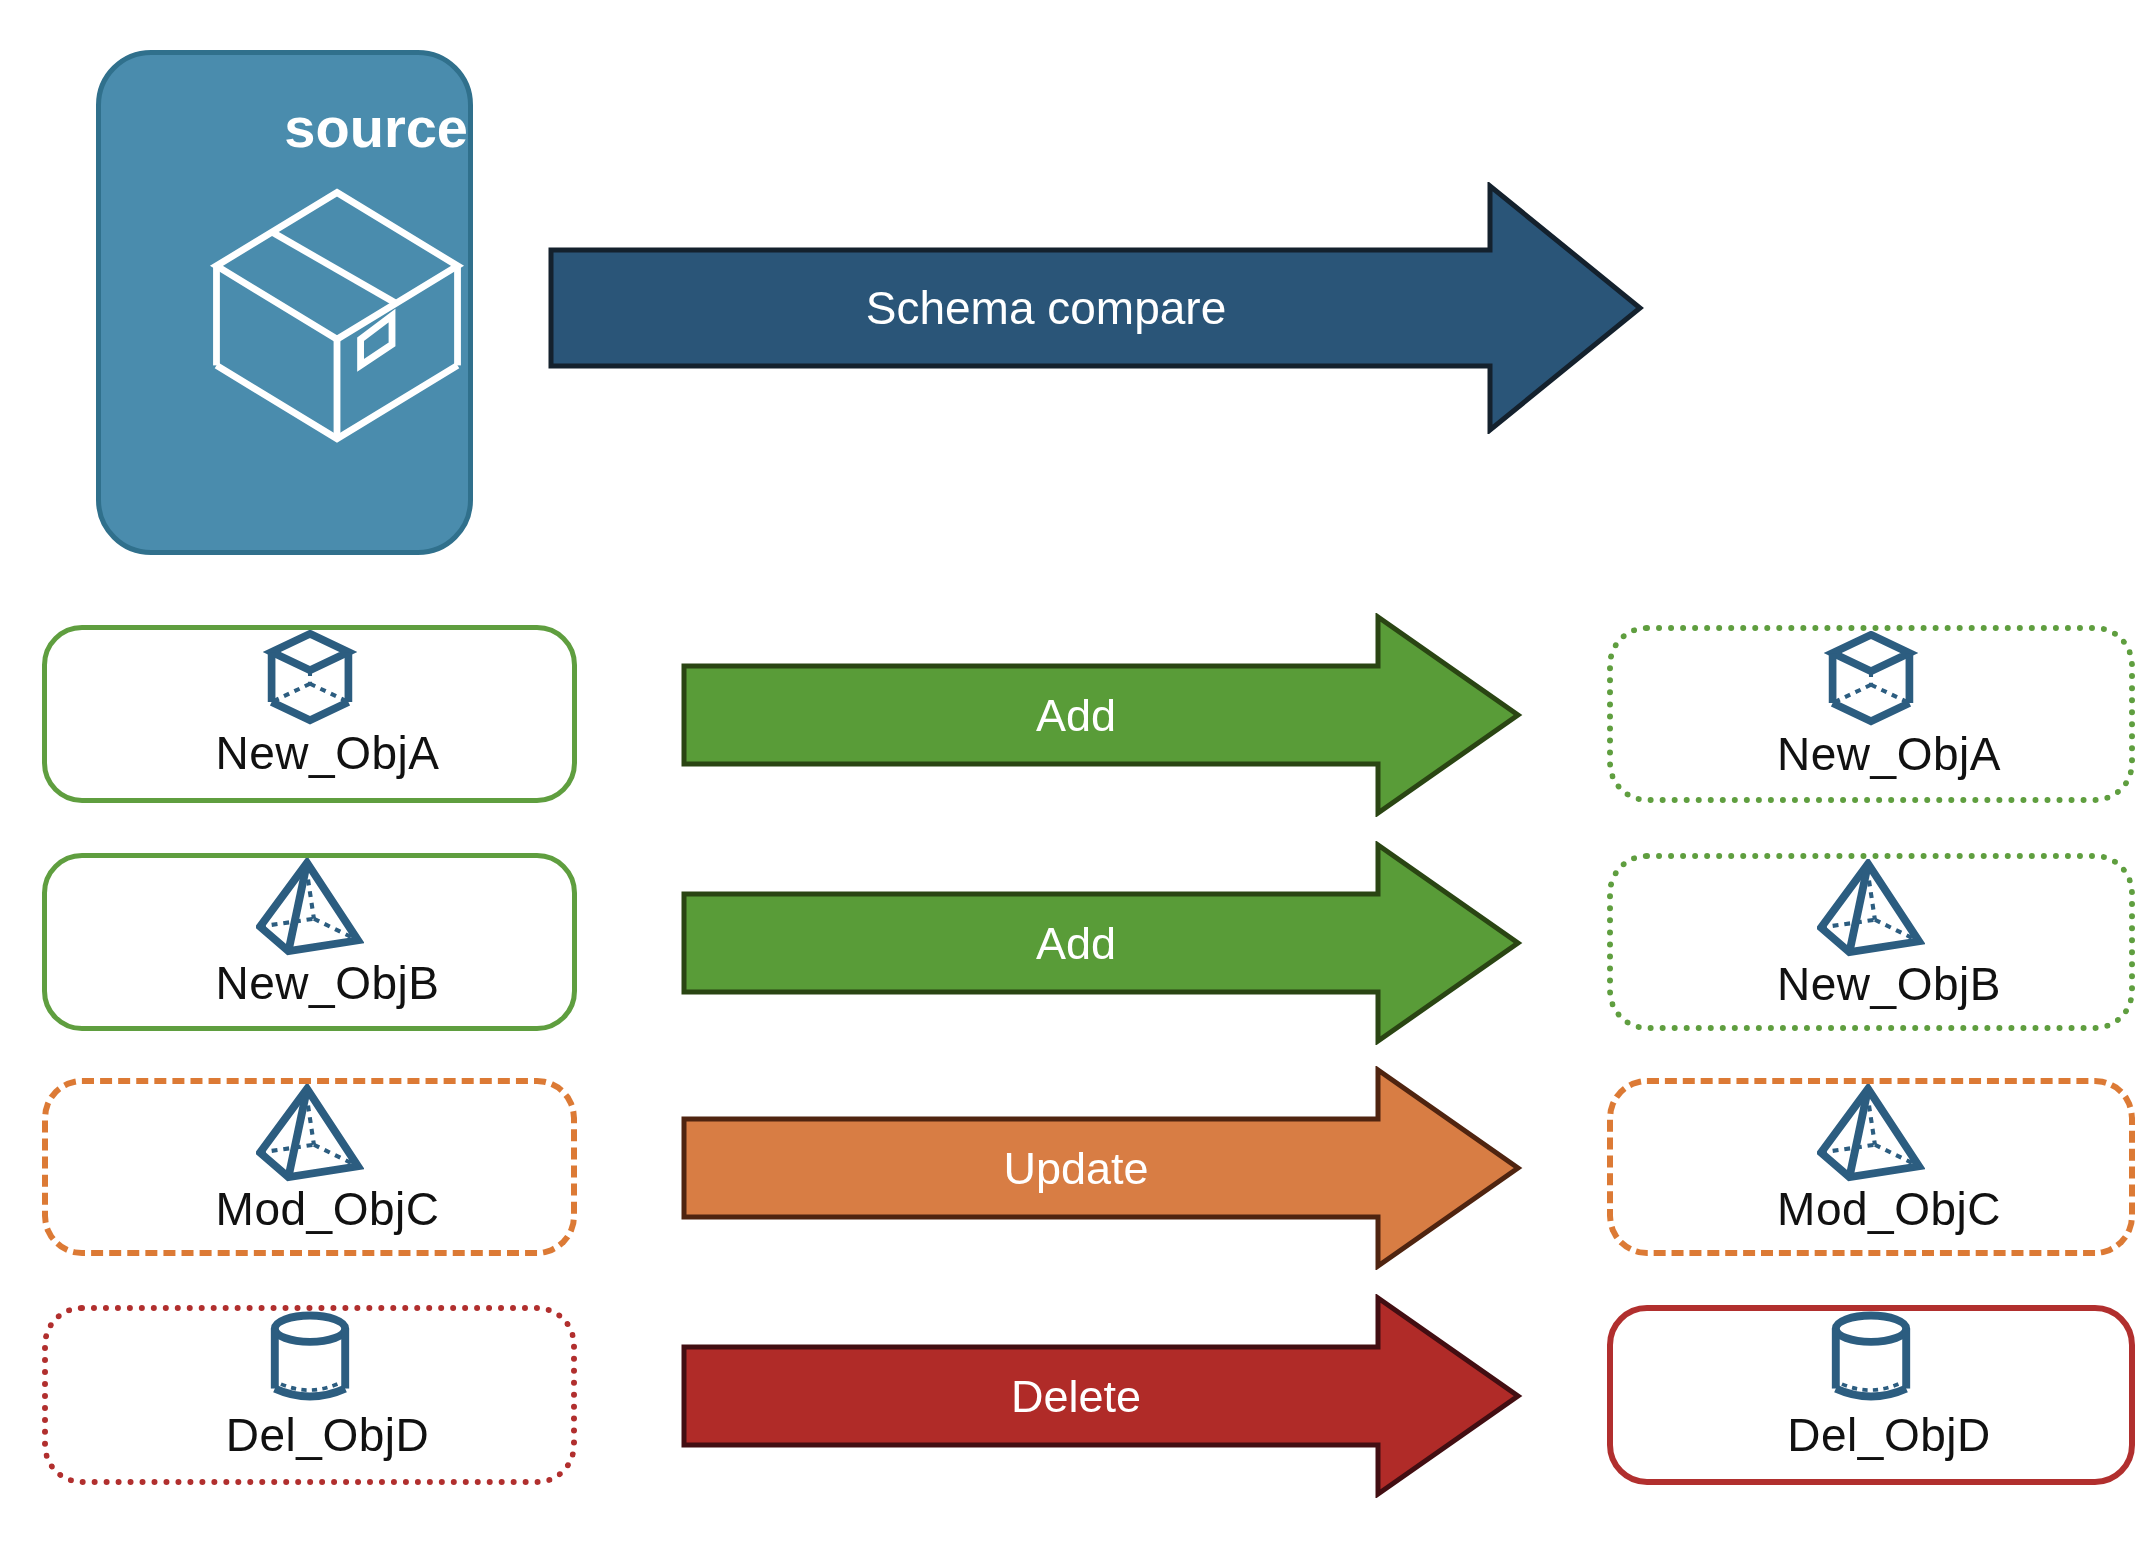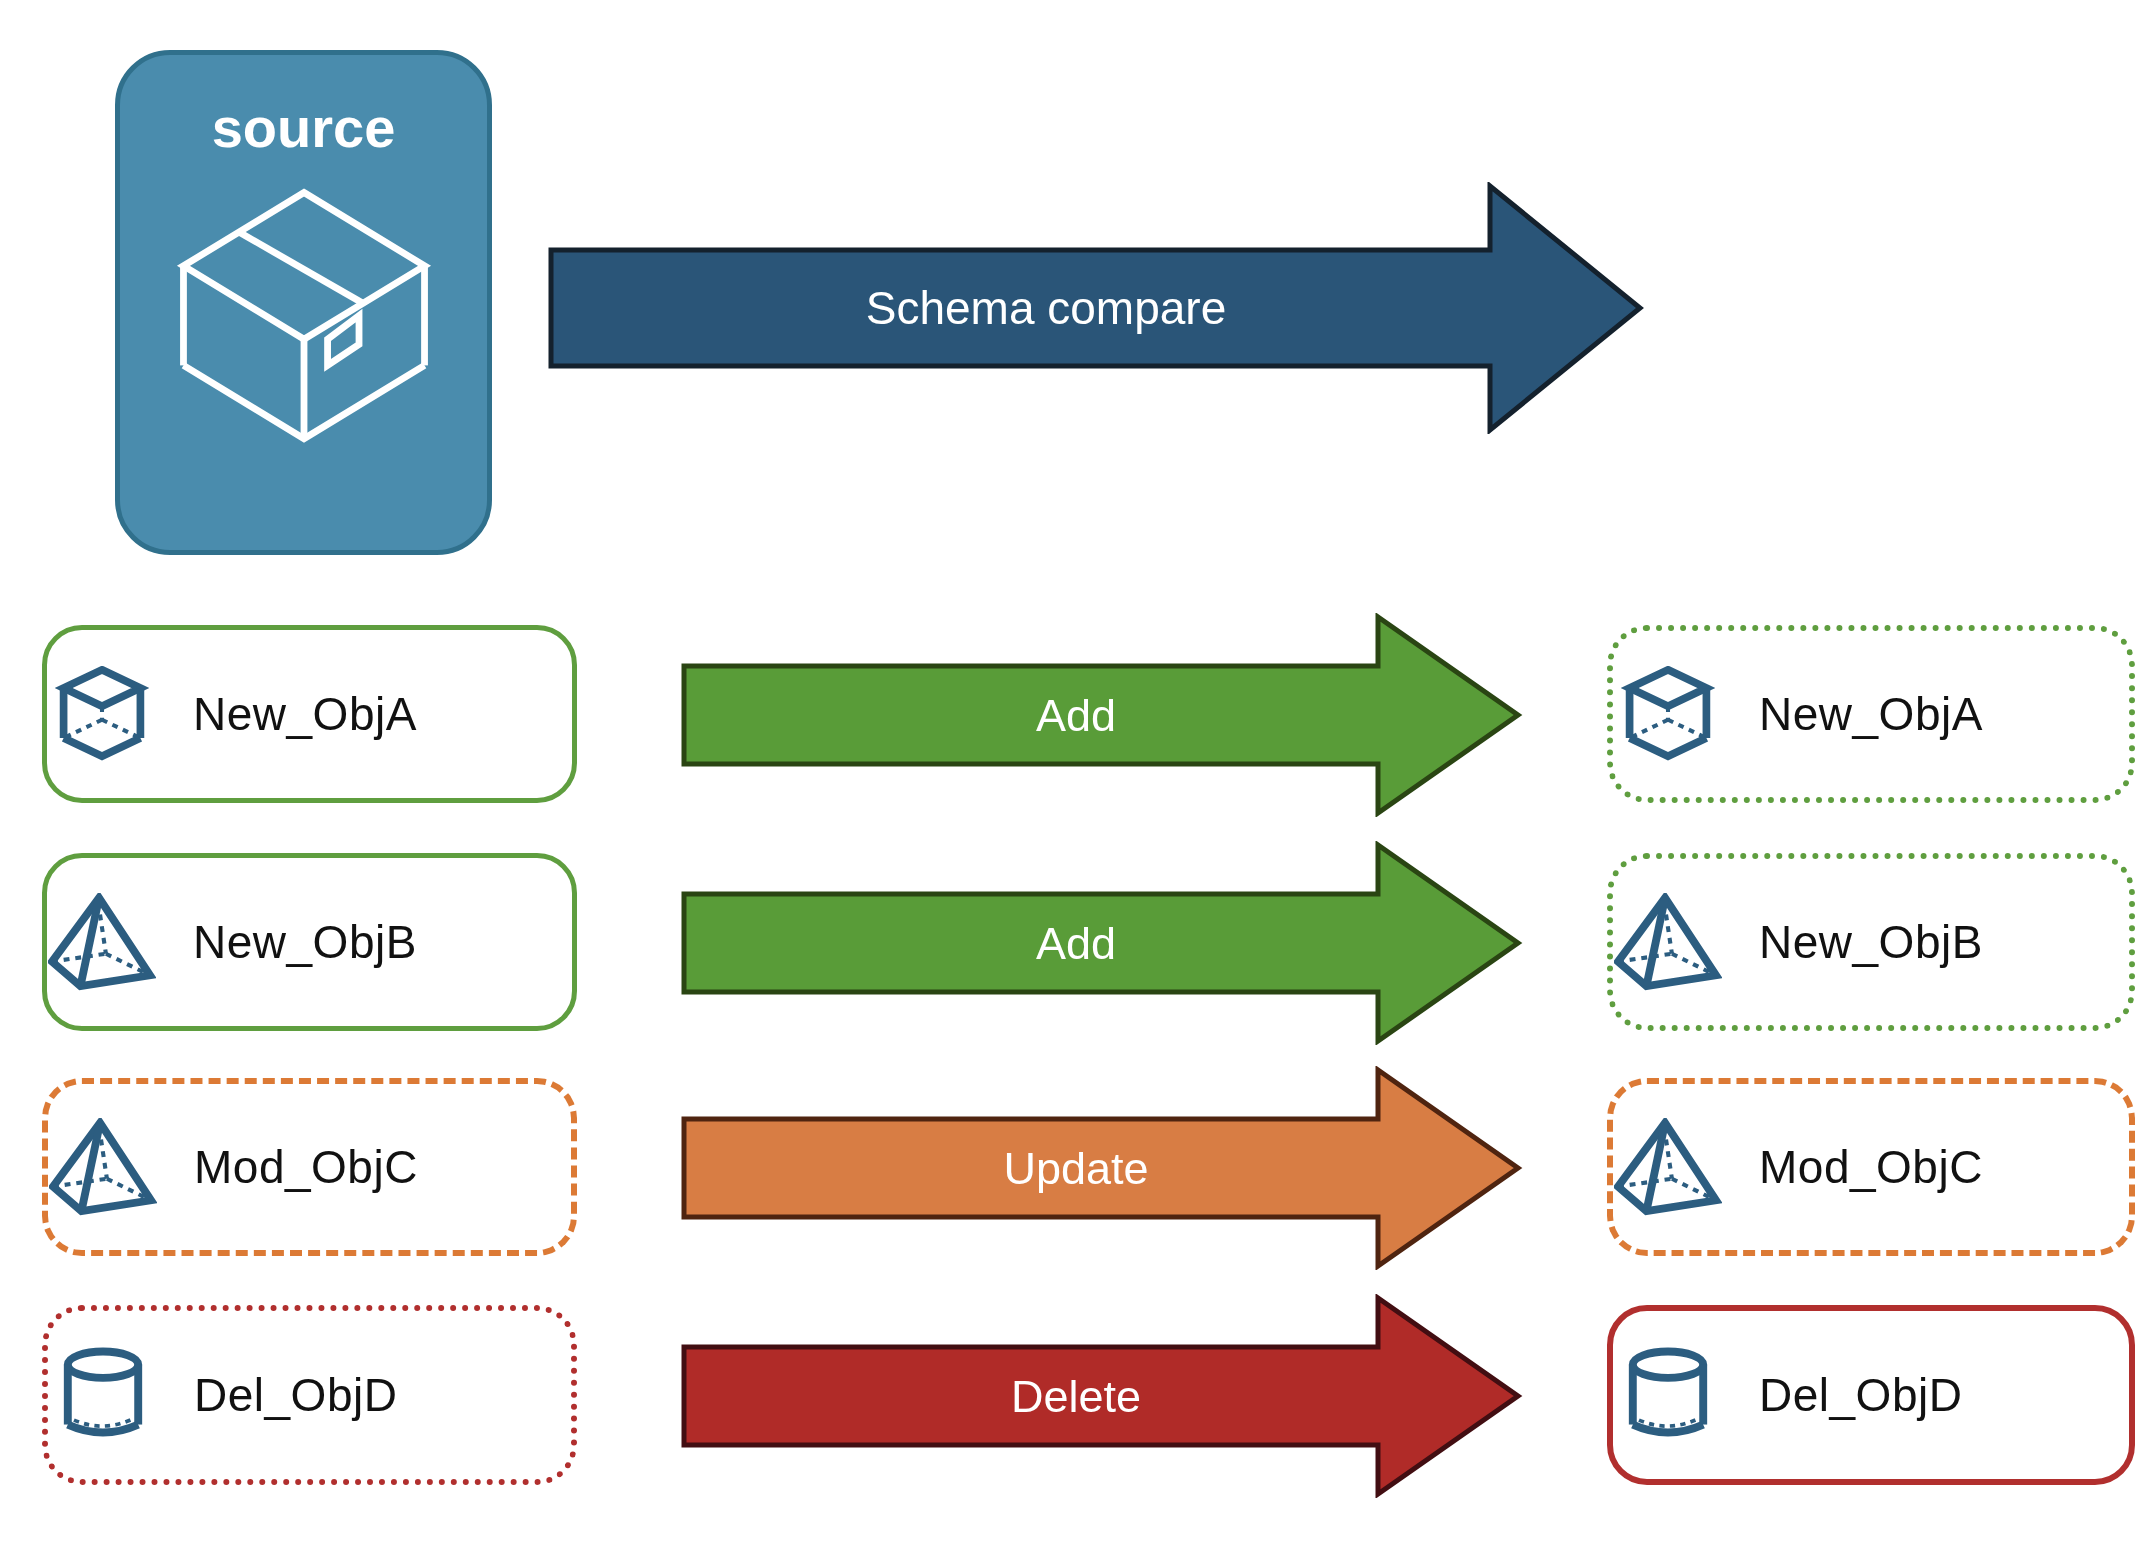--- a/index.html
+++ b/index.html
@@ -3,33 +3,33 @@
 <meta charset="utf-8">
 <style>
   html,body{margin:0;padding:0;background:#ffffff;}
   #canvas{position:relative;width:2150px;height:1550px;background:#ffffff;overflow:hidden;
           font-family:"Liberation Sans", sans-serif;}
 
   
   .node{position:absolute;top:50px;width:377px;height:505px;background:#4a8cad;
         border:5px solid #30708c;border-radius:55px;box-sizing:border-box;
         display:flex;flex-direction:column;align-items:center;}
-  .node.source{left:115px;}
+  .node.source{left:96px;align-items:flex-end;}
   .node.target{left:1687px;}
   .node-title{margin-top:40px;font-size:56px;font-weight:bold;color:#ffffff;}
   .node-icon{margin-top:22px;}
 
   
   .main-arrow{position:absolute;left:546px;top:182px;}
   .main-arrow polygon{fill:#2a5578;stroke:#14212d;stroke-width:5;}
   .main-arrow text{fill:#ffffff;font-size:46px;font-family:"Liberation Sans",sans-serif;}
 
   
   .row-box{position:absolute;width:535px;height:178px;background:#ffffff;border-radius:40px;
-           box-sizing:border-box;display:flex;align-items:center;}
+           box-sizing:border-box;display:flex;align-items:center;flex-direction:column;}
   .row-box.right-col{left:1607px;width:528px;}
   .row-box.left-col{left:42px;}
   .b-solid-green {border:5px solid #5f9e3f;}
   .b-dotted-green{border:6px dotted #5f9e3f;}
   .b-dashed-orange{border:6px dashed #dc7a35;}
   .b-dotted-red  {border:6px dotted #b12f2e;}
   .b-solid-red   {border:6px solid #b12f2e;}
   .icon-cell{width:110px;display:flex;justify-content:center;align-items:center;}
   .obj-label{margin-left:36px;font-size:46px;color:#111111;letter-spacing:0.5px;}
 

